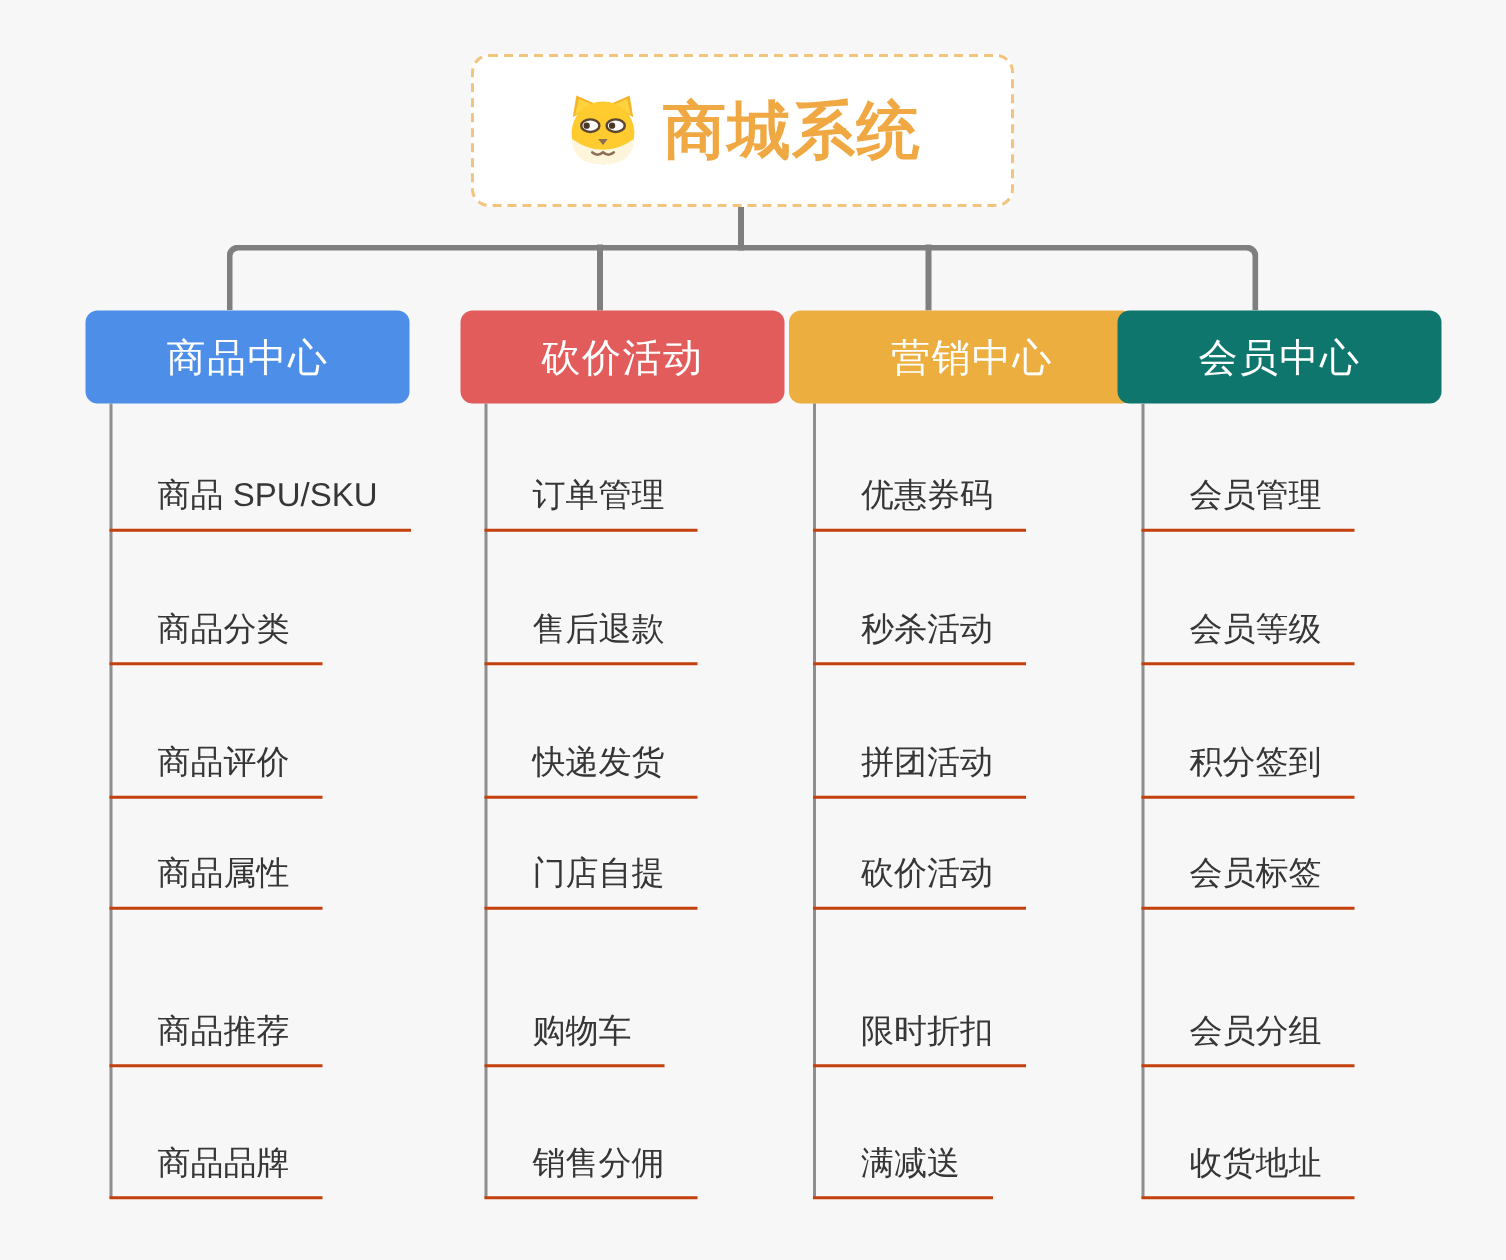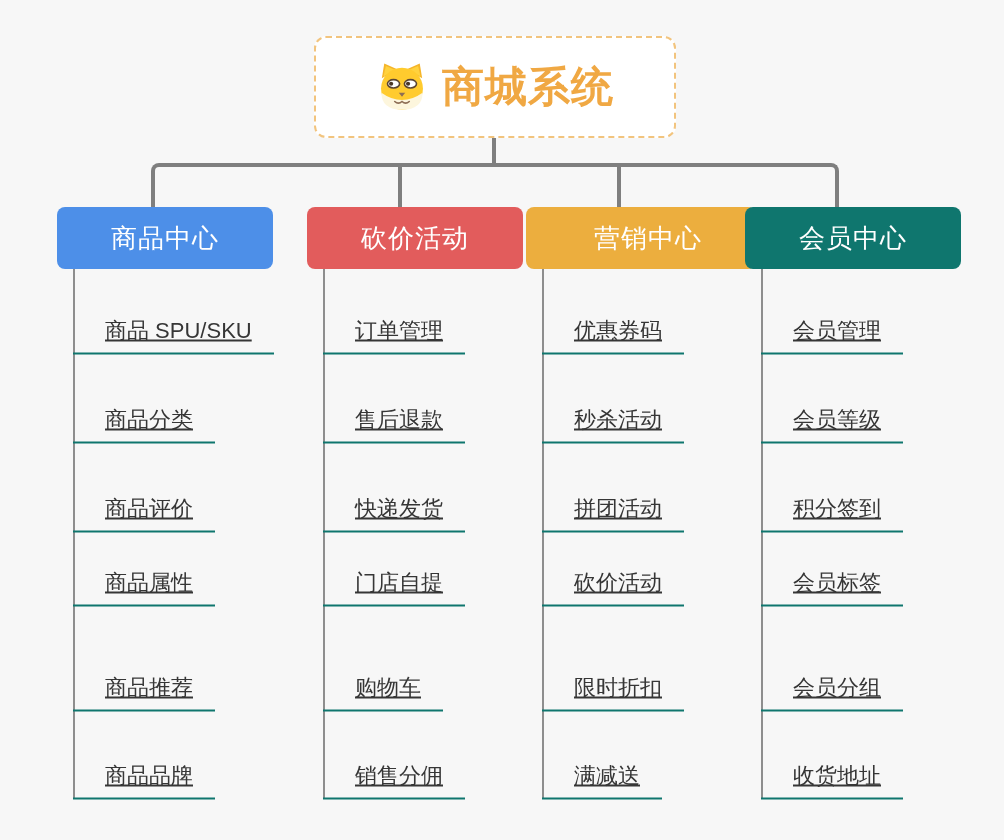--- a/index.html
+++ b/index.html
@@ -68,22 +68,21 @@
   .col3 .items{left:542px;}
   .col4 .items{left:761px;}
 
   .leaf{
     position:absolute;left:0;
     transform:translateY(-100%);
     display:inline-block;
     white-space:nowrap;
     font-size:22px;color:#363636;line-height:1.25;
     padding:0 22px 8px 32px;
-    border-bottom:2px solid #0f766e;
-    text-decoration:underline;
+    border-bottom:2px solid #c2410c;
   }
   .leaf:nth-child(1){top:85px;}
   .leaf:nth-child(2){top:174px;}
   .leaf:nth-child(3){top:263px;}
   .leaf:nth-child(4){top:337px;}
   .leaf:nth-child(5){top:442px;}
   .leaf:nth-child(6){top:530px;}
 </style>
 </head>
 <body>

